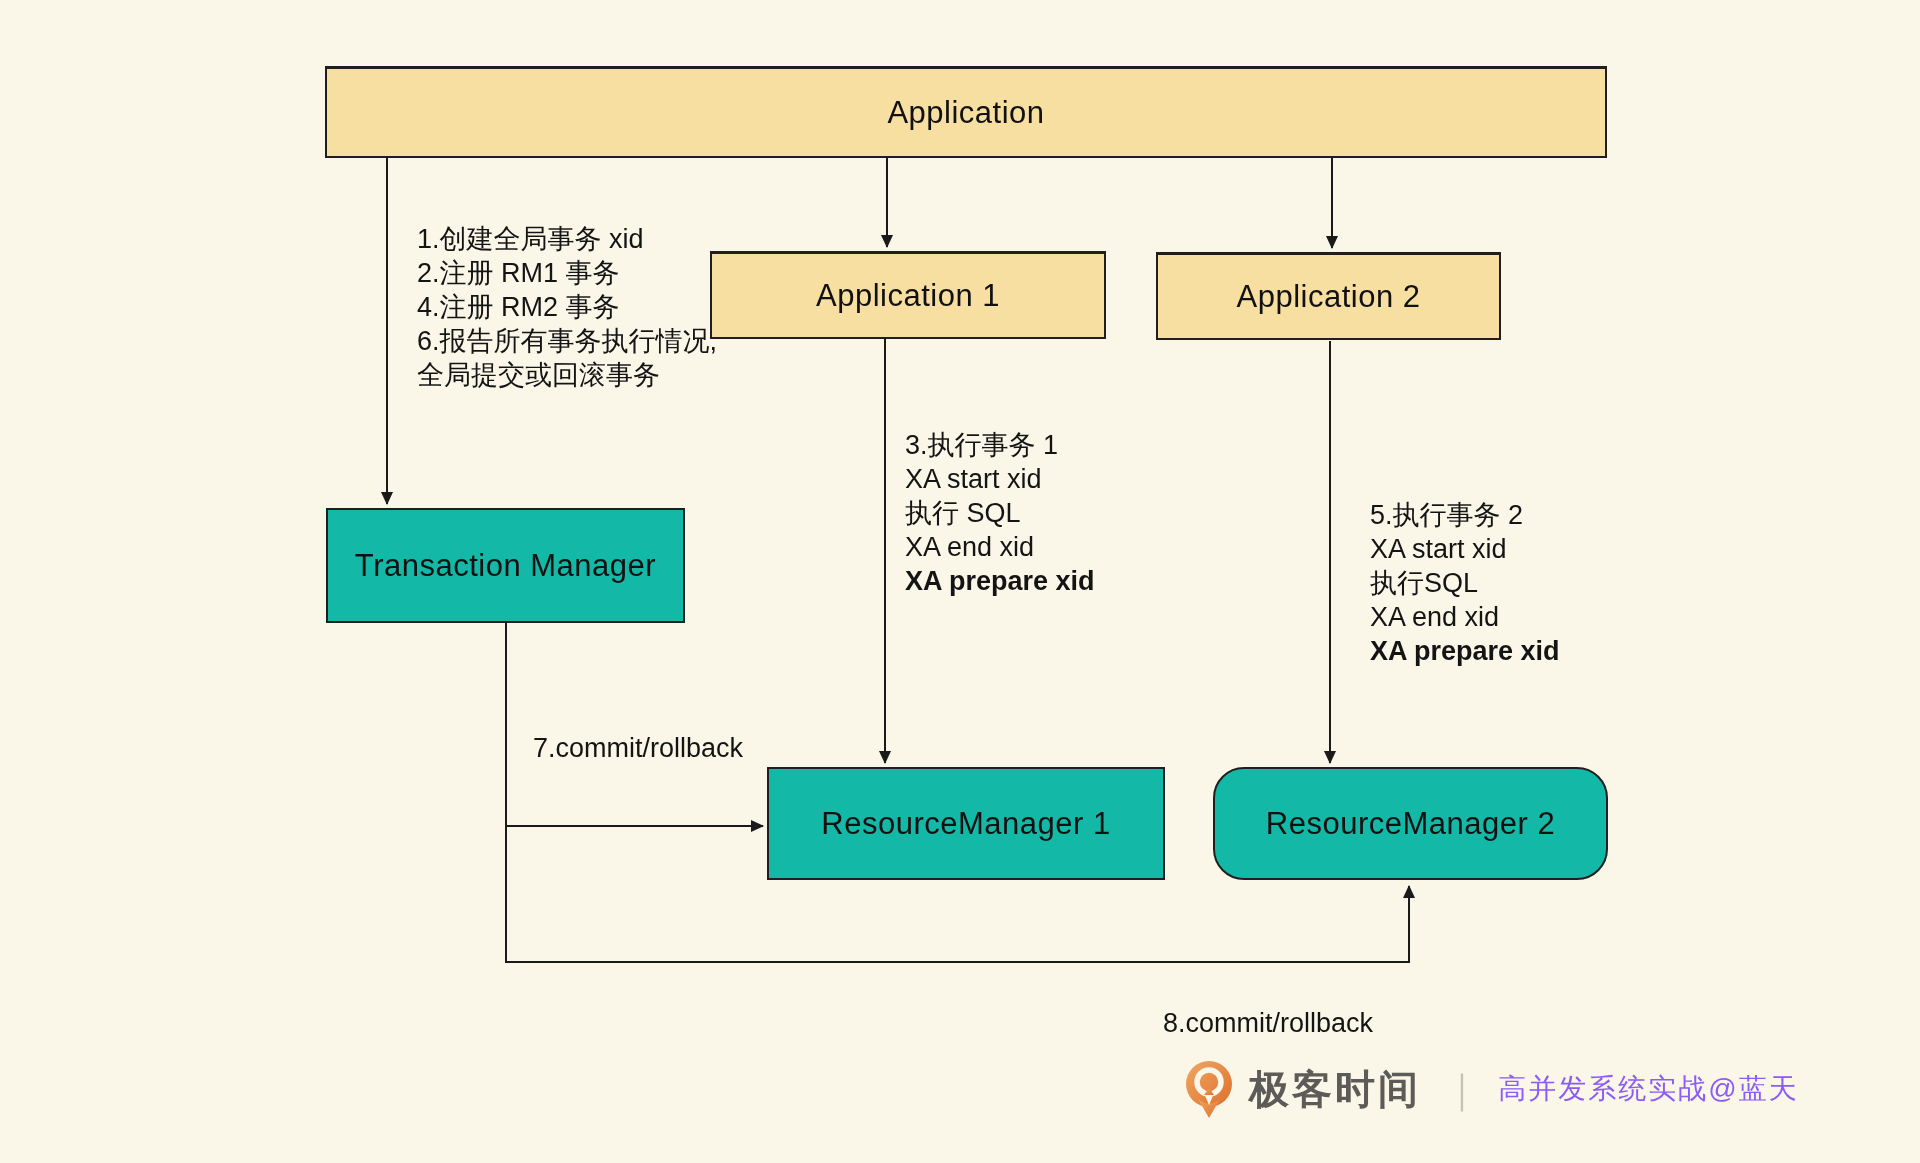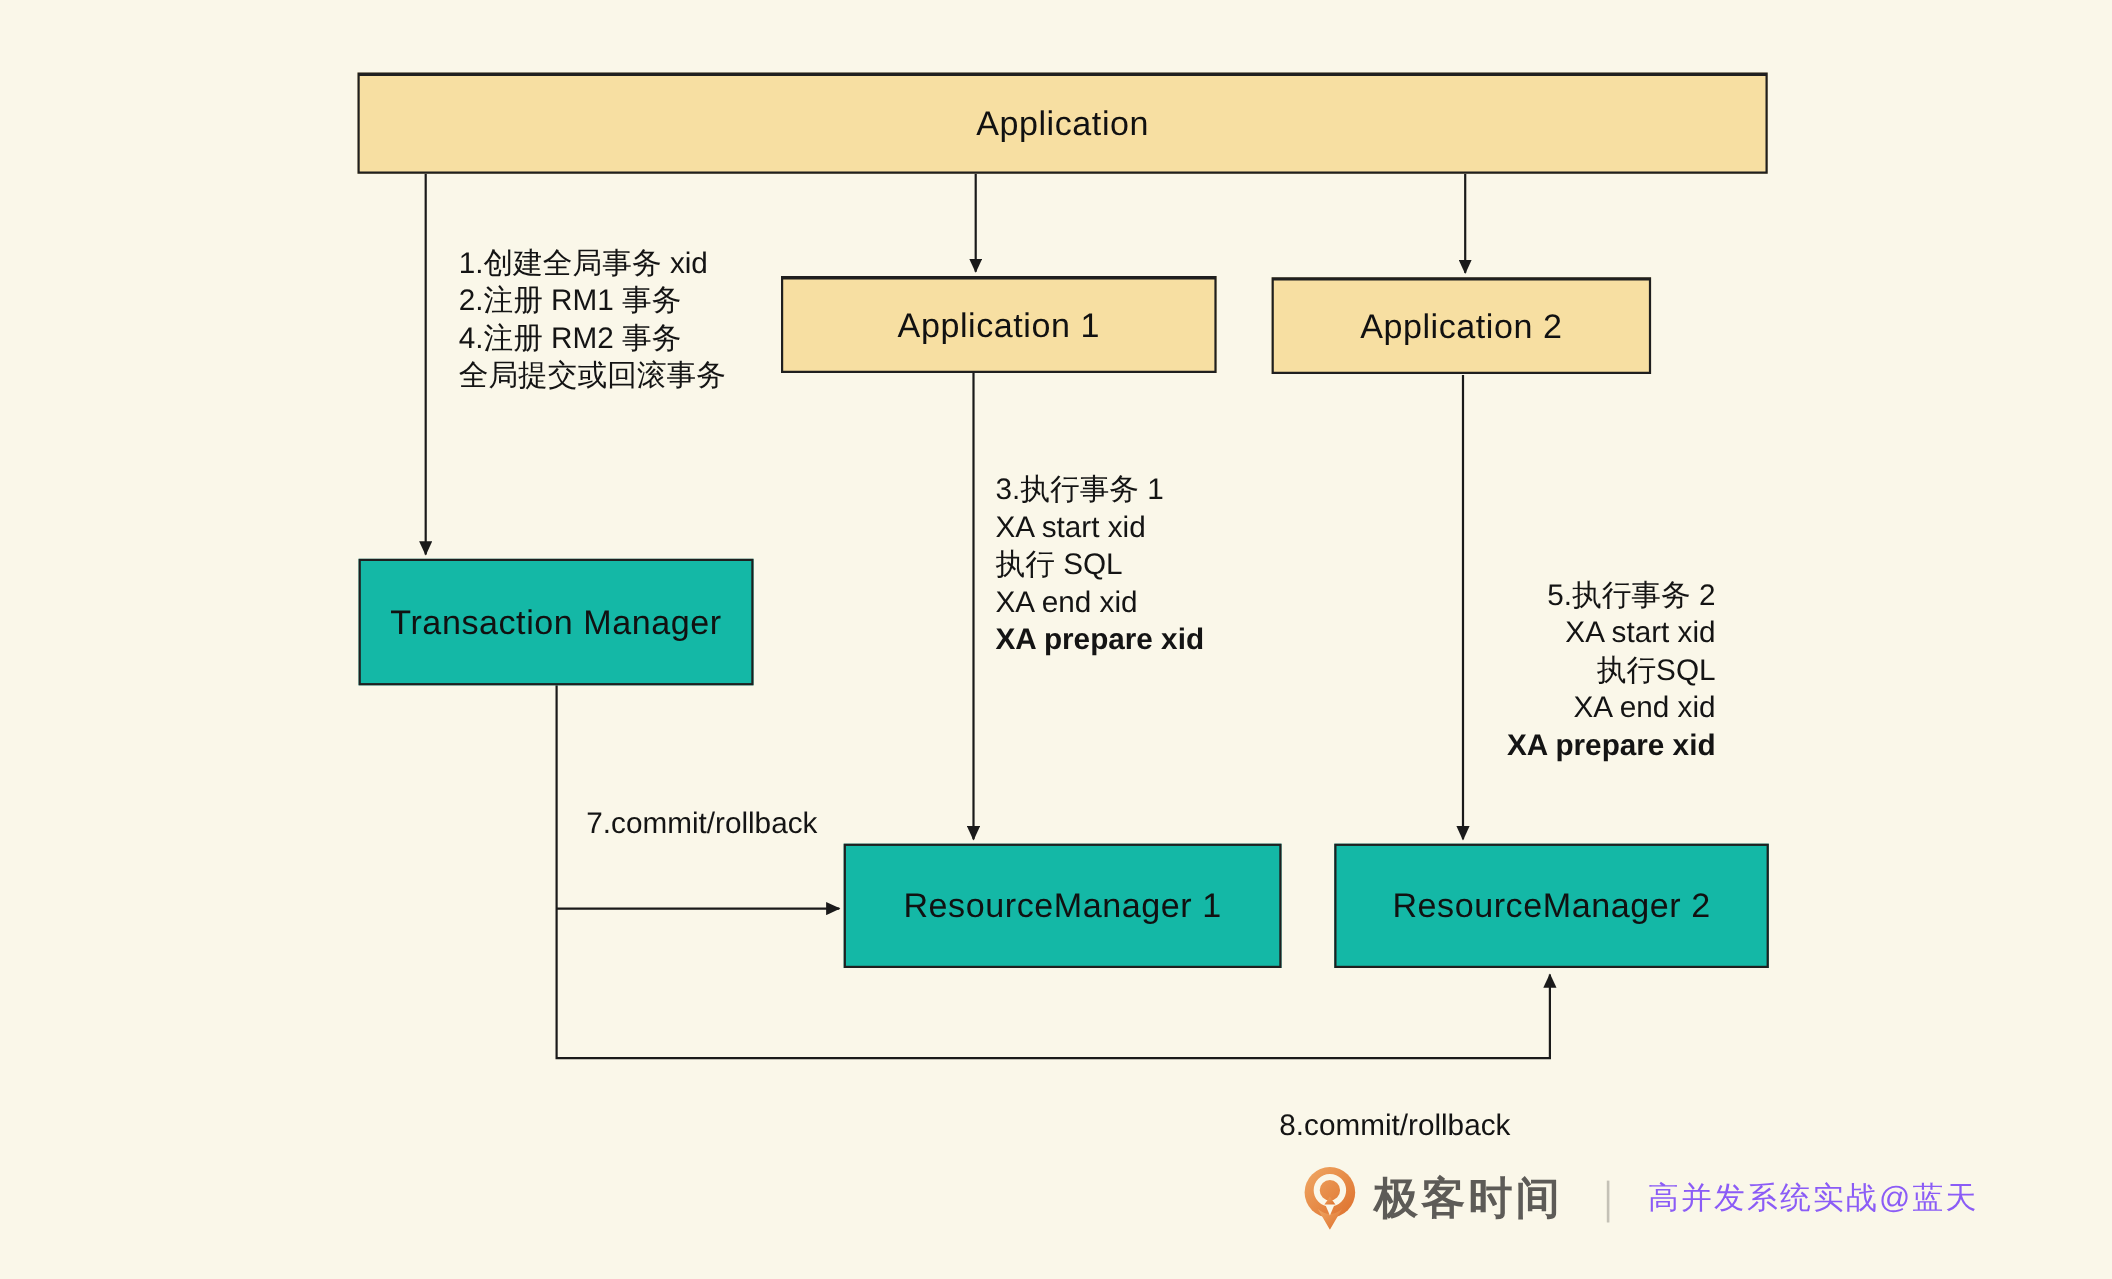--- a/index.html
+++ b/index.html
@@ -107,40 +107,41 @@
   </div>
 
   <div class="node blue" style="left:326px;top:508px;width:359px;height:115px;">
     <span>Transaction Manager</span>
   </div>
 
   <div class="node blue" style="left:767px;top:767px;width:398px;height:113px;">
     <span>ResourceManager 1</span>
   </div>
 
-  <div class="node blue" style="left:1213px;top:767px;width:395px;height:113px;">
+  <div class="node blue" style="left:1213px;top:767px;width:395px;height:113px;border-radius:31px;">
     <span>ResourceManager 2</span>
   </div>
 
   <div class="annotation" style="left:417px;top:222px;">
     <div>1.创建全局事务 xid</div>
     <div>2.注册 RM1 事务</div>
     <div>4.注册 RM2 事务</div>
+    <div>6.报告所有事务执行情况,</div>
     <div>全局提交或回滚事务</div>
   </div>
 
   <div class="annotation" style="left:905px;top:428px;">
     <div>3.执行事务 1</div>
     <div>XA start xid</div>
     <div>执行 SQL</div>
     <div>XA end xid</div>
     <div class="bold">XA prepare xid</div>
   </div>
 
-  <div class="annotation" style="left:1370px;top:524px;text-align:right;">
+  <div class="annotation" style="left:1370px;top:498px;">
     <div>5.执行事务 2</div>
     <div>XA start xid</div>
     <div>执行SQL</div>
     <div>XA end xid</div>
     <div class="bold">XA prepare xid</div>
   </div>
 
   <div class="edge-label" style="left:533px;top:733px;">7.commit/rollback</div>
 
   <div class="edge-label" style="left:1163px;top:1008px;">8.commit/rollback</div>

